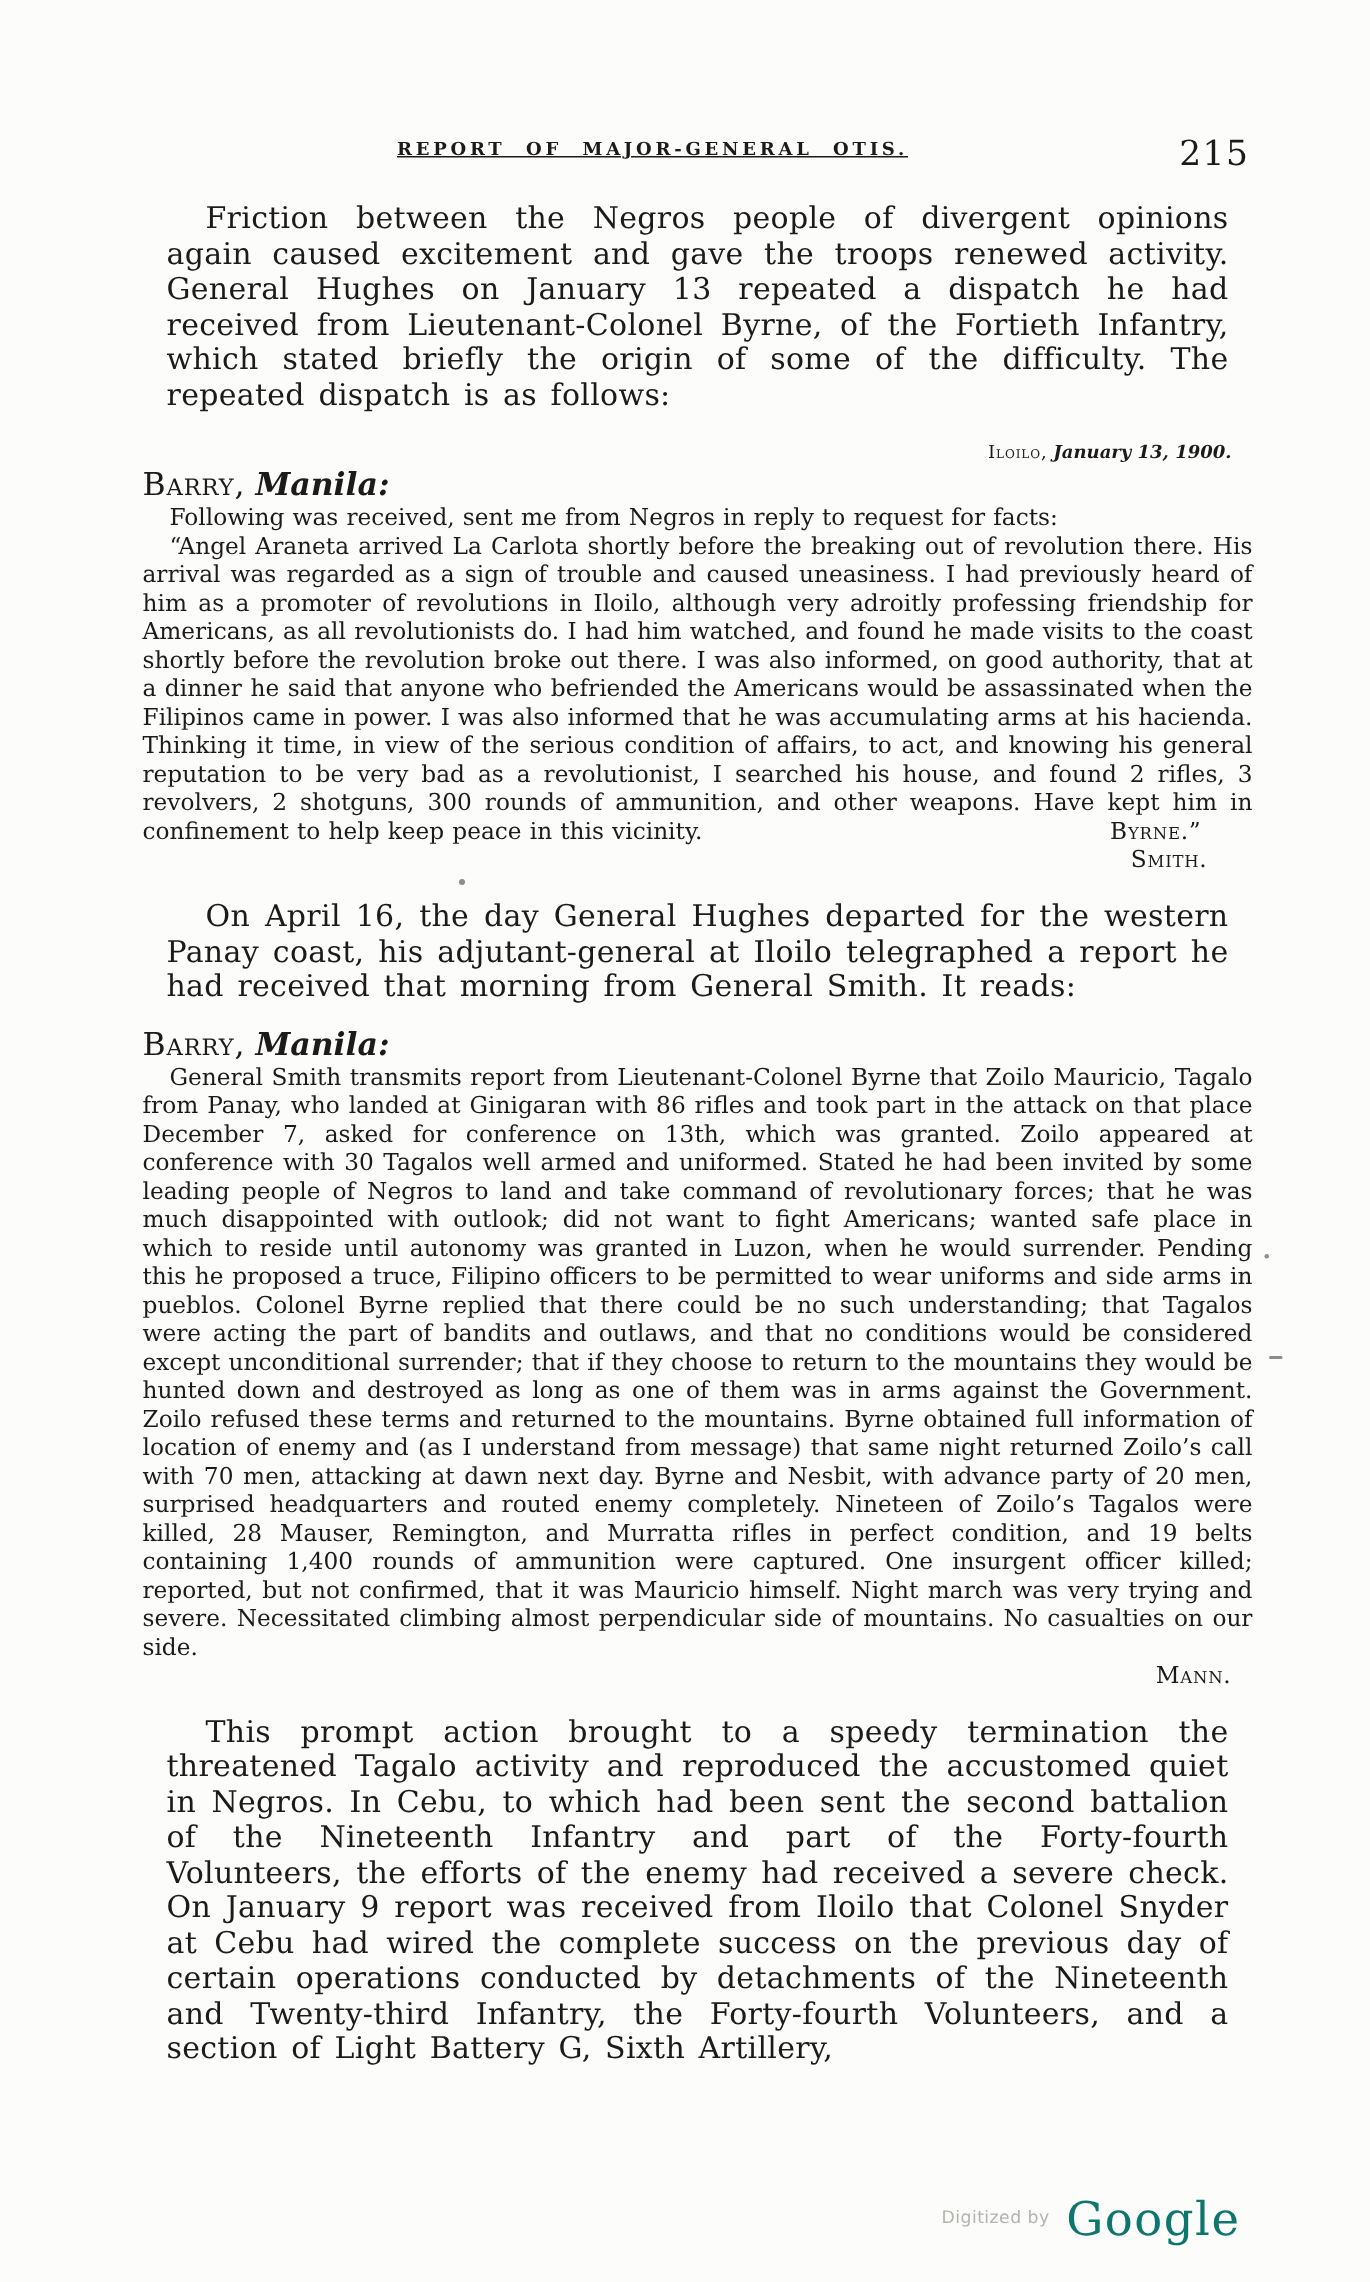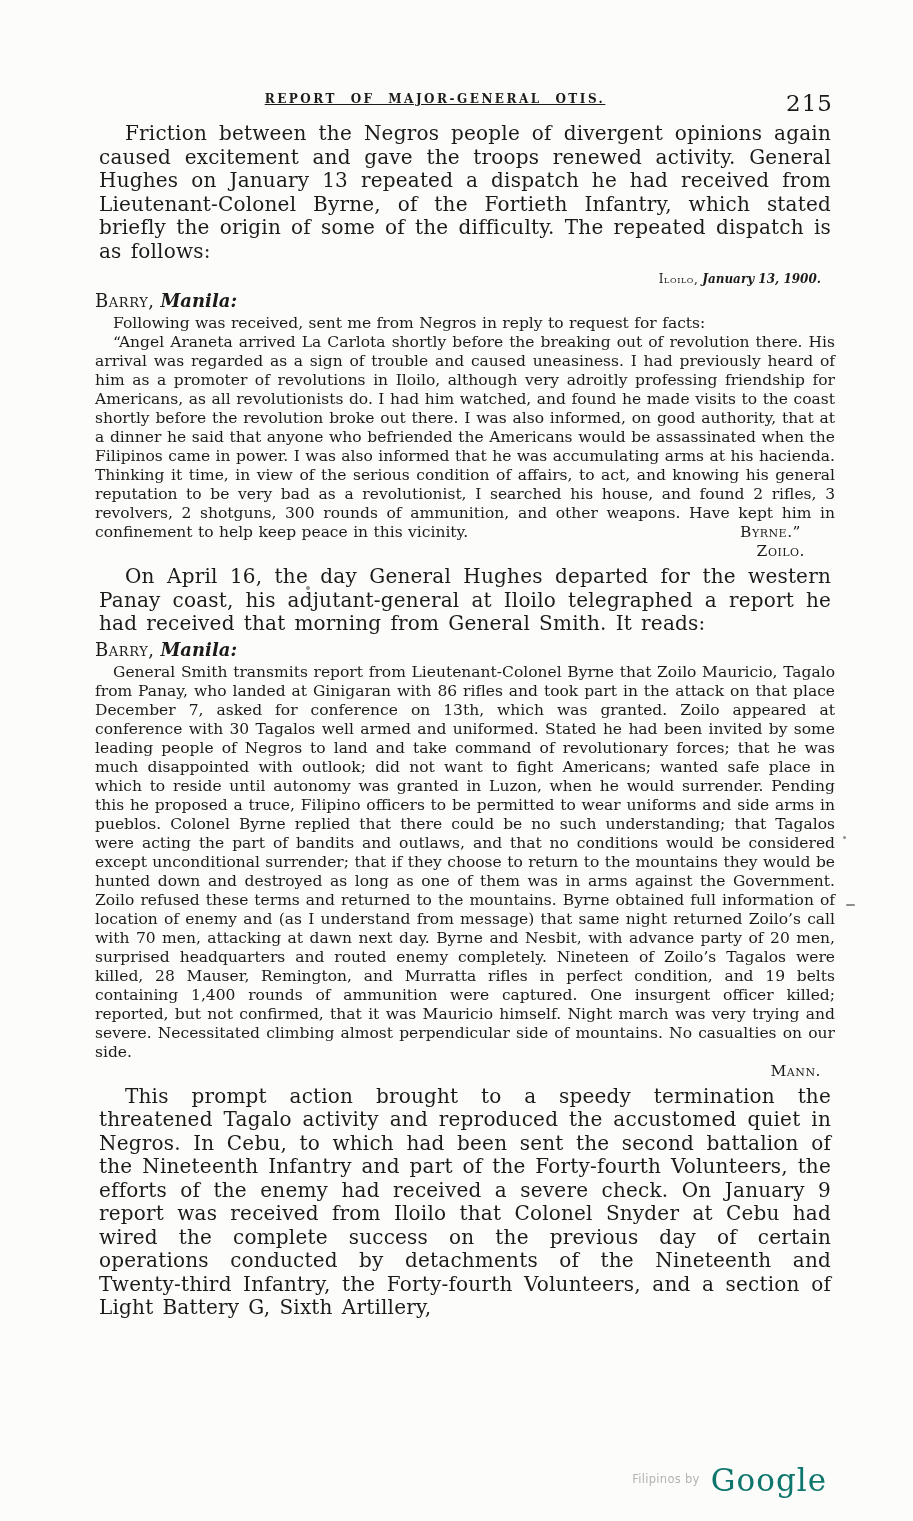--- a/index.html
+++ b/index.html
@@ -23,37 +23,37 @@
     padding-right: 60px;
     text-decoration: underline;
   }
   .page-number {
     position: absolute; right: 2px; top: -2px;
     font-size: 23px; letter-spacing: 1px;
   }
 
   
   p.main {
-    margin: 4px; text-align: justify;
+    margin: 16px; text-align: justify;
     font-size: 20px; line-height: 23.5px;
     text-indent: 26px;
     word-spacing: 2.5px; letter-spacing: 0.2px;
   }
   .p1 { margin-top: 26px; }
   .p2 { margin-top: 13px; }
   .p3 { margin-top: 24px; }
 
   
   .dateline {
     text-align: right; font-size: 12px; line-height: 20px;
     margin: 6px 14px 0 0;
   }
   .dateline .place { font-variant: small-caps; letter-spacing: 0.6px; }
   .dateline .date  { font-style: italic; font-weight: bold; }
-  .salutation { font-size: 18px; line-height: 20px; margin: 2px 0 3px 0; }
+  .salutation { font-size: 21px; line-height: 20px; margin: 2px 0 3px 0; }
   .salutation .name  { font-variant: small-caps; letter-spacing: 0.6px; }
   .salutation .place { font-style: italic; font-weight: bold; }
 
   
   .quote p {
     margin: 0; text-align: justify;
     font-size: 15.5px; line-height: 19px;
     text-indent: 18px;
     word-spacing: 0.5px;
   }
@@ -108,39 +108,39 @@
   </div>
   <div class="salutation">
     <span class="name">Barry,</span>
     <span class="place">Manila:</span>
   </div>
 
   <div class="quote">
     <p>Following was received, sent me from Negros in reply to request for facts:</p>
     <p>“Angel Araneta arrived La Carlota shortly before the breaking out of revolution there.  His arrival was regarded as a sign of trouble and caused uneasiness.  I had previously heard of him as a promoter of revolutions in Iloilo, although very adroitly professing friendship for Americans, as all revolutionists do.  I had him watched, and found he made visits to the coast shortly before the revolution broke out there.  I was also informed, on good authority, that at a dinner he said that anyone who befriended the Americans would be assassinated when the Filipinos came in power.  I was also informed that he was accumulating arms at his hacienda.  Thinking it time, in view of the serious condition of affairs, to act, and knowing his general reputation to be very bad as a revolutionist, I searched his house, and found 2 rifles, 3 revolvers, 2 shotguns, 300 rounds of ammunition, and other weapons.  Have kept him in confinement to help keep peace in this vicinity.</p>
     <div class="sig-inline">Byrne.”</div>
-    <div class="sig-line">Zoilo.</div>
+    <div class="sig-line">Smith.</div>
   </div>
 
   <p class="main p2">On April 16, the day General Hughes departed for the western Panay coast, his adjutant-general at Iloilo telegraphed a report he had received that morning from General Smith.  It reads:</p>
 
   <div class="salutation">
     <span class="name">Barry,</span>
     <span class="place">Manila:</span>
   </div>
 
   <div class="quote">
     <p>General Smith transmits report from Lieutenant-Colonel Byrne that Zoilo Mauricio, Tagalo from Panay, who landed at Ginigaran with 86 rifles and took part in the attack on that place December 7, asked for conference on 13th, which was granted.  Zoilo appeared at conference with 30 Tagalos well armed and uniformed.  Stated he had been invited by some leading people of Negros to land and take command of revolutionary forces; that he was much disappointed with outlook; did not want to fight Americans; wanted safe place in which to reside until autonomy was granted in Luzon, when he would surrender.  Pending this he proposed a truce, Filipino officers to be permitted to wear uniforms and side arms in pueblos.  Colonel Byrne replied that there could be no such understanding; that Tagalos were acting the part of bandits and outlaws, and that no conditions would be considered except unconditional surrender; that if they choose to return to the mountains they would be hunted down and destroyed as long as one of them was in arms against the Government.  Zoilo refused these terms and returned to the mountains.  Byrne obtained full information of location of enemy and (as I understand from message) that same night returned Zoilo’s call with 70 men, attacking at dawn next day.  Byrne and Nesbit, with advance party of 20 men, surprised headquarters and routed enemy completely.  Nineteen of Zoilo’s Tagalos were killed, 28 Mauser, Remington, and Murratta rifles in perfect condition, and 19 belts containing 1,400 rounds of ammunition were captured.  One insurgent officer killed; reported, but not confirmed, that it was Mauricio himself.  Night march was very trying and severe.  Necessitated climbing almost perpendicular side of mountains.  No casualties on our side.</p>
     <div class="sig-line sig-mann">Mann.</div>
   </div>
 
   <p class="main p3">This prompt action brought to a speedy termination the threatened Tagalo activity and reproduced the accustomed quiet in Negros.  In Cebu, to which had been sent the second battalion of the Nineteenth Infantry and part of the Forty-fourth Volunteers, the efforts of the enemy had received a severe check.  On January 9 report was received from Iloilo that Colonel Snyder at Cebu had wired the complete success on the previous day of certain operations conducted by detachments of the Nineteenth and Twenty-third Infantry, the Forty-fourth Volunteers, and a section of Light Battery G, Sixth Artillery,</p>
 
 </div>
 
 <div class="google-footer">
-  <span class="digitized">Filipinos by</span>
+  <span class="digitized">Digitized by</span>
   <span class="google-logo">Google</span>
 </div>
 
 <div class="artifact art-1"></div>
 <div class="artifact art-2"></div>
 <div class="artifact art-3"></div>
 
 </body></html>

